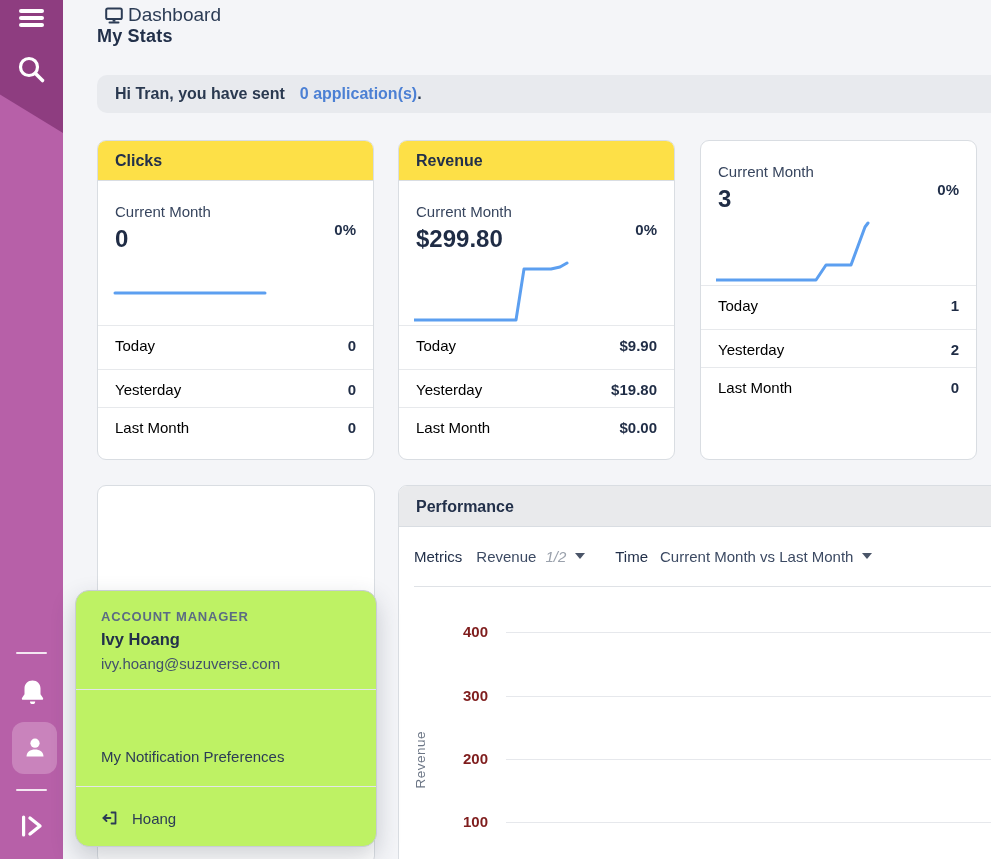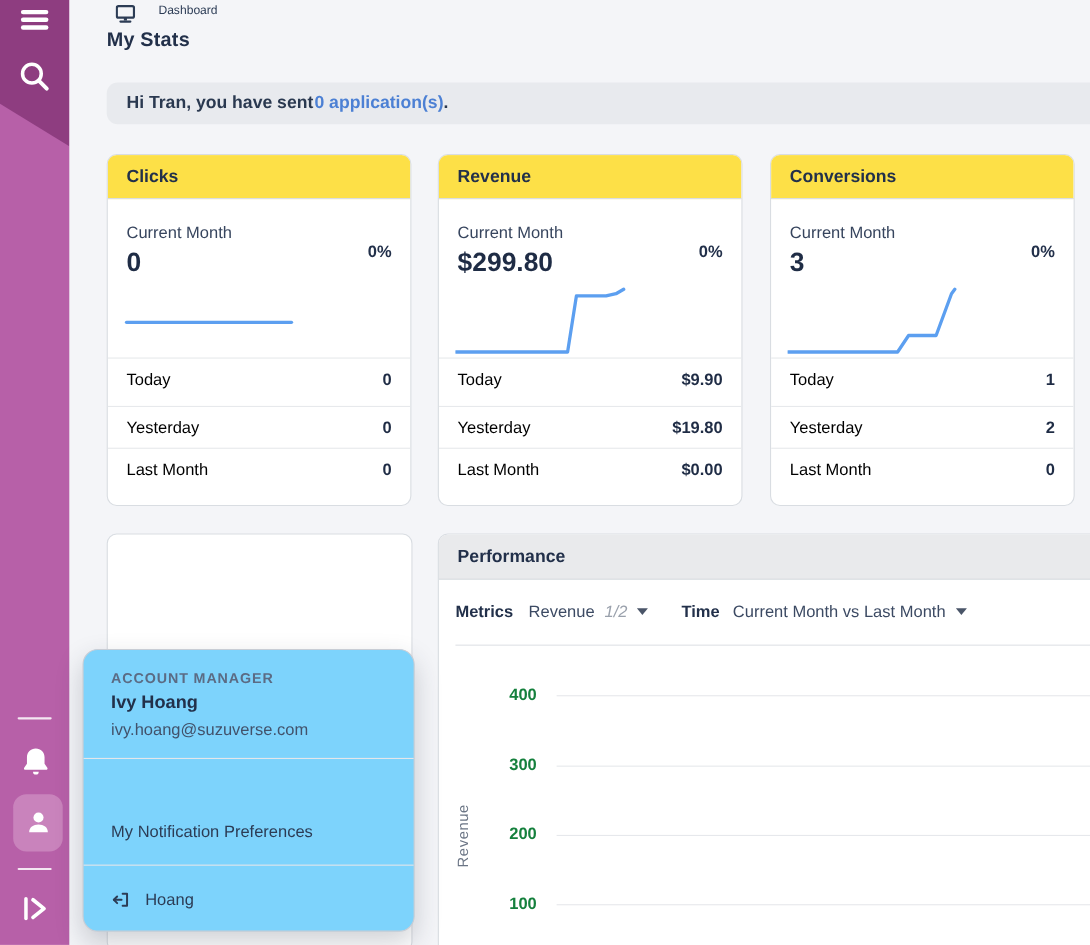--- a/index.html
+++ b/index.html
@@ -22,31 +22,31 @@
   .hamburger { position:absolute; left:19px; top:9px; width:25px; cursor:pointer; }
   .hamburger span { display:block; height:3.5px; background:#fff; border-radius:2px; margin-bottom:3.5px; }
   .side-icon { position:absolute; }
   .side-divider { position:absolute; left:16px; width:31px; height:2px; background:rgba(255,255,255,.85); border-radius:1px; }
   .person-btn {
     position:absolute; left:12px; top:722px; width:45px; height:52px;
     background:#c983bc; border-radius:12px; display:flex; align-items:center; justify-content:center;
   }
 
   
-  .breadcrumb { position:absolute; left:105px; top:4px; display:flex; gap:21px;
-    font-size:11px; font-weight:500; color:#2c3c55; }
+  .breadcrumb { position:absolute; left:105px; top:4px; display:flex; align-items:center; gap:5px;
+    font-size:19px; font-weight:500; color:#2c3c55; }
   .page-title { position:absolute; left:97px; top:26px; font-size:18px; font-weight:800; color:#22304a; letter-spacing:.2px; }
 
   .banner {
     position:absolute; left:97px; top:75px; width:912px; height:38px;
     background:#e8eaee; border-radius:10px;
     display:flex; align-items:center; padding-left:18px;
     font-size:16px; font-weight:700; color:#2a3950;
   }
-  .banner .link { color:#4c80d4; margin-left:1px; }
+  .banner .link { color:#4c80d4; margin-left:15px; }
 
   
   .card {
     position:absolute; top:140px; width:277px; height:320px;
     background:#fff; border:1px solid #d9dde2; border-radius:9px; overflow:hidden;
   }
   .card-header {
     height:40px; background:#fde047; border-bottom:1px solid #d9dde2;
     line-height:40px; padding-left:17px; font-size:16px; font-weight:700; color:#22304a;
   }
@@ -67,37 +67,37 @@
     background:#fff; border:1px solid #d9dde2; border-radius:9px;
   }
   .perf-panel {
     position:absolute; left:398px; top:485px; width:600px; height:380px;
     background:#fff; border:1px solid #d9dde2; border-radius:9px 0 0 0; overflow:hidden;
   }
   .perf-header { height:41px; background:#e9eaec; border-bottom:1px solid #d9dde2;
     line-height:41px; padding-left:17px; font-size:16px; font-weight:700; color:#22304a; }
   .perf-controls { position:absolute; left:15px; top:55px; height:30px; display:flex; align-items:center;
     font-size:15px; color:#3c4a63; }
-  .perf-controls .strong { font-weight:700; color:#22304a; }
+  .perf-controls .strong { font-weight:400; color:#22304a; }
   .perf-controls .page { font-style:italic; color:#9aa1ac; }
   .caret { width:0; height:0; border-left:5px solid transparent; border-right:5px solid transparent;
     border-top:6px solid #4a5568; display:inline-block; }
   .dropdown { display:flex; align-items:center; gap:9px; cursor:pointer; }
   .perf-divider { position:absolute; left:15px; right:0; top:100px; border-top:1px solid #dfe2e6; }
 
   .gridline { position:absolute; left:107px; right:0; height:1px; background:#e6e8ec; }
   .ytick { position:absolute; left:0; width:89px; text-align:right; font-size:15px; font-weight:700;
-    color:#15803d; height:22px; line-height:22px; }
+    color:#7f1d1d; height:22px; line-height:22px; }
   .ylabel { position:absolute; left:14px; top:245px; font-size:13.5px; color:#6b7585;
     transform: rotate(180deg); writing-mode: vertical-rl; letter-spacing:.5px; }
 
   
   .popup {
     position:absolute; left:75px; top:590px; width:302px; height:257px;
-    background:#7dd3fc; border:1px solid #c8cdd5; border-radius:14px;
+    background:#bef264; border:1px solid #c8cdd5; border-radius:14px;
     box-shadow: 0 10px 24px rgba(40,50,70,.22);
     z-index:10;
   }
   .popup-heading { position:absolute; left:25px; top:18px; font-size:13px; font-weight:700;
     letter-spacing:.8px; color:#5b6b84; }
   .popup-name  { position:absolute; left:25px; top:39px; font-size:16.5px; font-weight:700; color:#22304a; }
   .popup-email { position:absolute; left:25px; top:64px; font-size:15px; color:#42526b; }
   .popup-divider { position:absolute; left:0; width:100%; border-top:1px solid #e3e6ea; }
   .menu-item { font-size:15px; color:#2c3c55; cursor:pointer; }
   .annotation-box {
@@ -214,21 +214,20 @@
       <span class="val">$19.80</span>
     </div>
     <div class="stat-row row-2">
       <span class="lbl">Last Month</span>
       <span class="val">$0.00</span>
     </div>
   </div>
 </section>
 
 <section class="card" style="left:700px;">
-  <div class="card-header">Conversions</div>
   <div class="card-body">
     <div class="metric-period">Current Month</div>
     <div class="metric-value">3</div>
     <div class="metric-pct">0%</div>
     <svg class="sparkline" width="170" height="80" viewBox="0 0 170 80">
       <polyline fill="none" stroke="#5c9ff0" stroke-width="3" stroke-linecap="round" stroke-linejoin="round" points="0,71 100,71 110,56 135,56 149,18 152,14"></polyline>
     </svg>
     <div class="stat-row row-0">
       <span class="lbl">Today</span>
       <span class="val">1</span>

